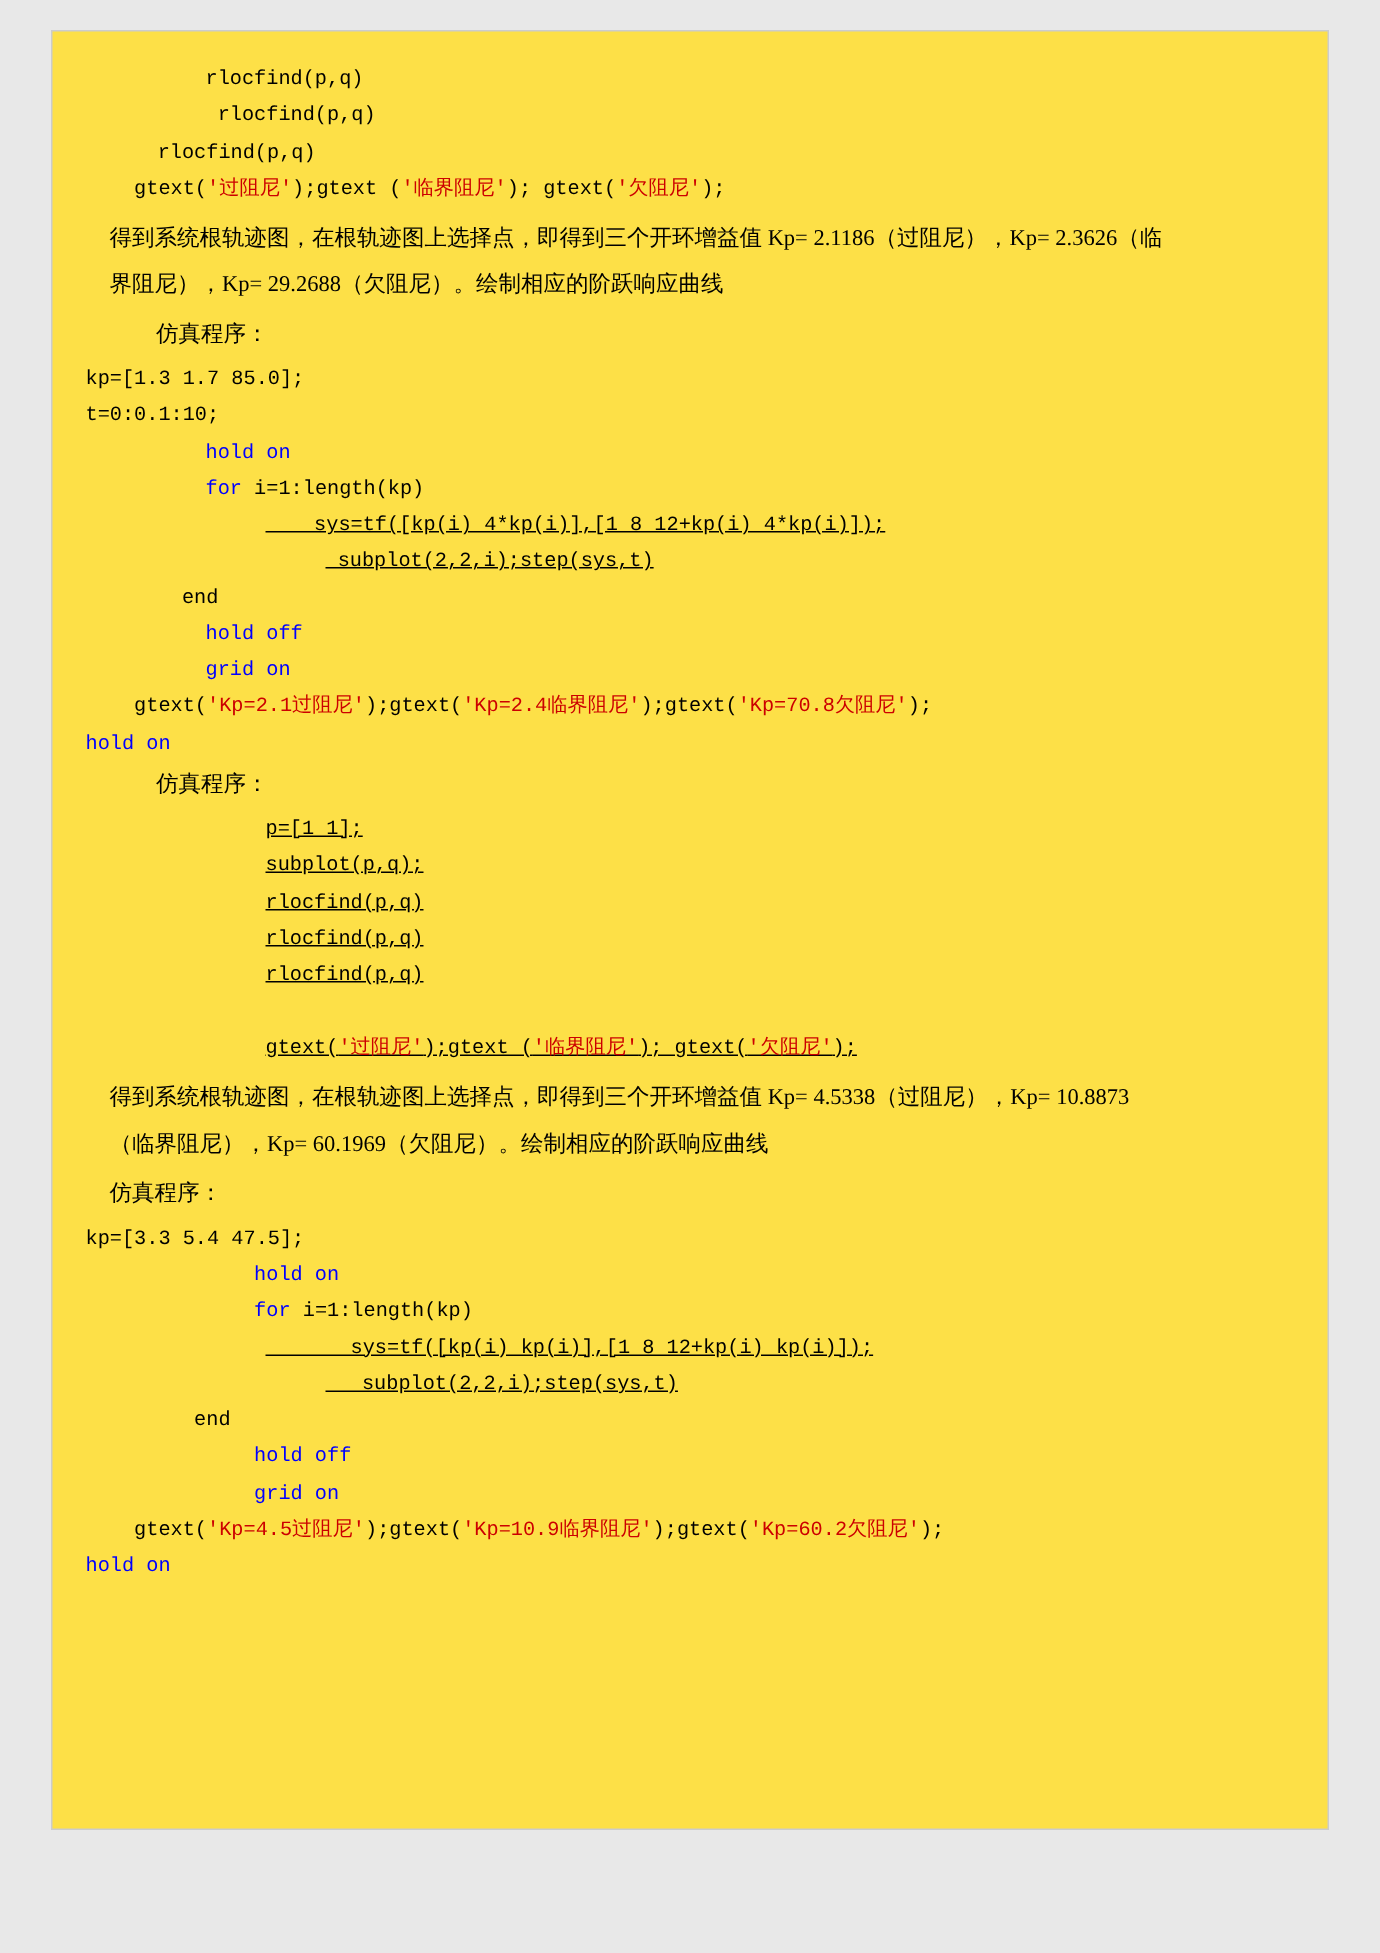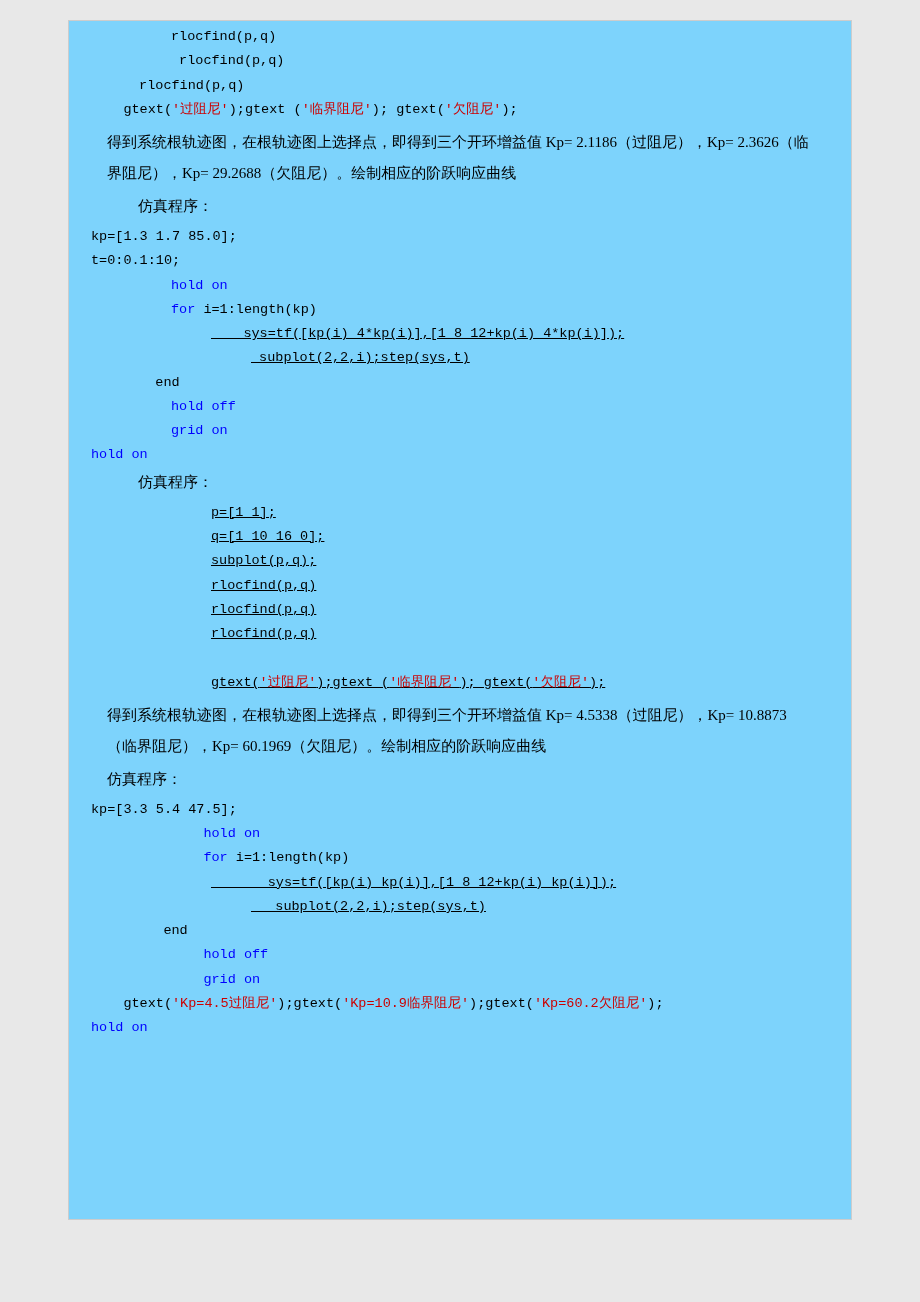--- a/index.html
+++ b/index.html
@@ -7,25 +7,25 @@
       background: #e8e8e8;
       font-family: 'Courier New', Courier, monospace;
       font-size: 14px;
       display: flex;
       justify-content: center;
       align-items: flex-start;
       min-height: 1302px;
       padding: 20px;
     }
     .page-container {
-      background: #7dd3fc;
+      background: #fde047;
       border: 1px solid #cccccc;
-      width: 784px;
+      width: 852px;
       min-height: 1200px;
-      padding: 5px 22px 30px 22px;
+      padding: 22px 22px 30px 22px;
       line-height: 1.6;
     }
     .text-block {
       font-family: 'SimSun', 'STSong', serif;
       font-size: 15px;
       line-height: 1.8;
       margin-bottom: 6px;
       color: #000;
       margin-left: 16px;
     }
@@ -85,32 +85,34 @@
   </div>
   <div class="code-block indent1">
     &nbsp;&nbsp;&nbsp;end
   </div>
   <div class="code-block indent2">
     <span class="kw-blue">hold off</span>
   </div>
   <div class="code-block indent2">
     <span class="kw-blue">grid on</span>
   </div>
+  <div class="code-block">
+    &nbsp;&nbsp;&nbsp;&nbsp;gtext(<span class="kw-string-red">'Kp=2.1过阻尼'</span>);gtext(<span class="kw-string-red">'Kp=2.4临界阻尼'</span>);gtext(<span class="kw-string-red">'Kp=70.8欠阻尼'</span>);
+  </div>
 
   <div class="code-block">
     <span class="kw-blue">hold on</span>
   </div>
 
 
   <div class="text-block prose-indent">
     &nbsp;&nbsp;&nbsp;&nbsp;仿真程序：
   </div>
 
   <div class="code-block indent3">p=[1 1];</div>
-  <div class="code-block indent3">q=[1 10 16 0];</div>
   <div class="code-block indent3">subplot(p,q);</div>
   <div class="code-block indent3">rlocfind(p,q)</div>
   <div class="code-block indent3">rlocfind(p,q)</div>
   <div class="code-block indent3">rlocfind(p,q)</div>
   <div class="code-block">&nbsp;</div>
   <div class="code-block indent3">
     gtext(<span class="kw-string-red">'过阻尼'</span>);gtext (<span class="kw-string-red">'临界阻尼'</span>); gtext(<span class="kw-string-red">'欠阻尼'</span>);
   </div>
 
   <div class="text-block section-gap">

